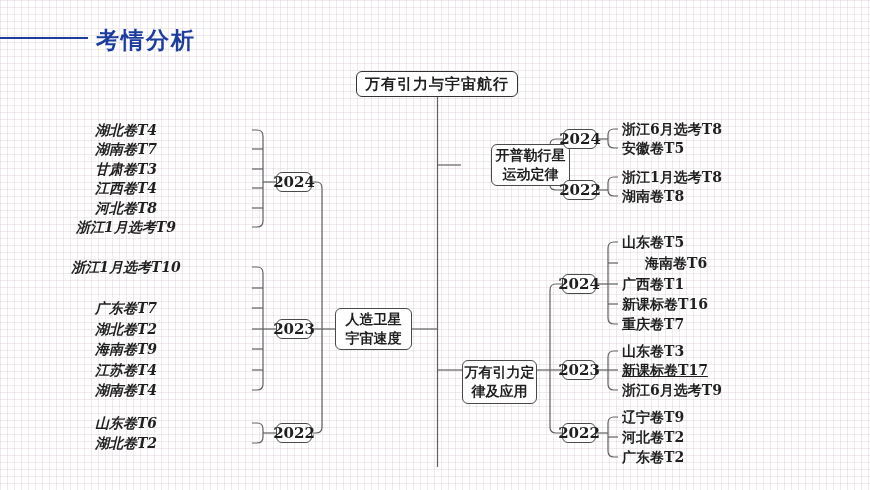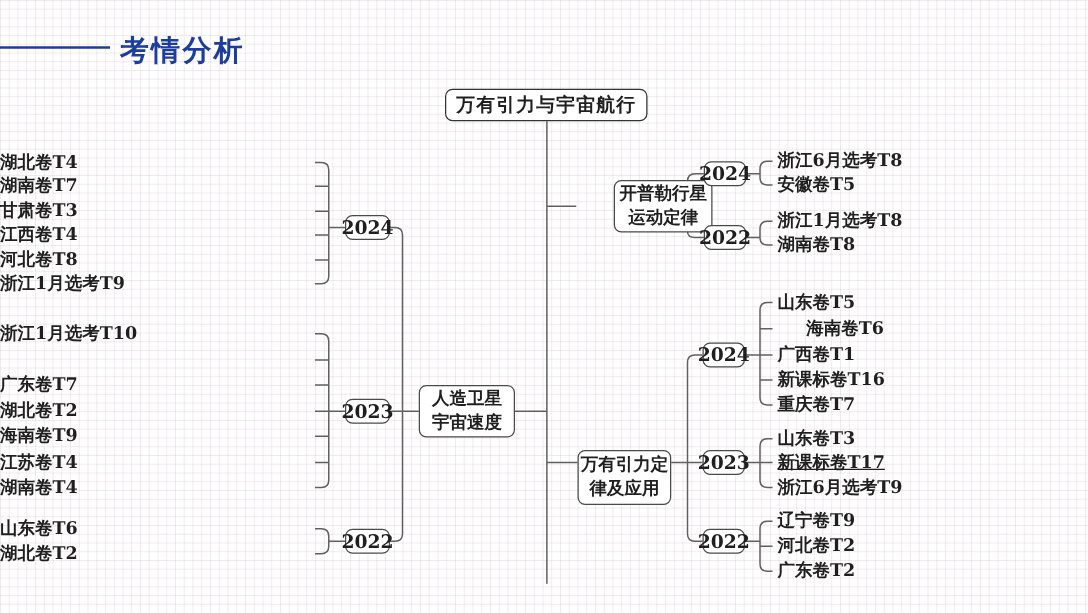--- a/index.html
+++ b/index.html
@@ -40,21 +40,21 @@
   }
   .box.year{
     font-family:"DejaVu Serif","Liberation Serif",serif;
     font-size:15px;font-weight:600;line-height:18px;
   }
   .item{
     position:absolute;height:20px;line-height:20px;white-space:nowrap;
     font-family:"DejaVu Serif","Liberation Serif",serif;
     font-size:14px;font-weight:600;color:#1f1f1f;
   }
-  .item-l{left:0;width:252px;text-align:left;}
+  .item-l{left:0;width:252px;text-align:center;font-style:italic;}
   .item-r{left:622px;text-align:left;}
 </style>
 </head>
 <body>
 
 <div class="canvas">
 
   <svg class="wires" viewBox="0 0 870 490" xmlns="http://www.w3.org/2000/svg">
 
     <path d="M437.5 97 V467"></path>

